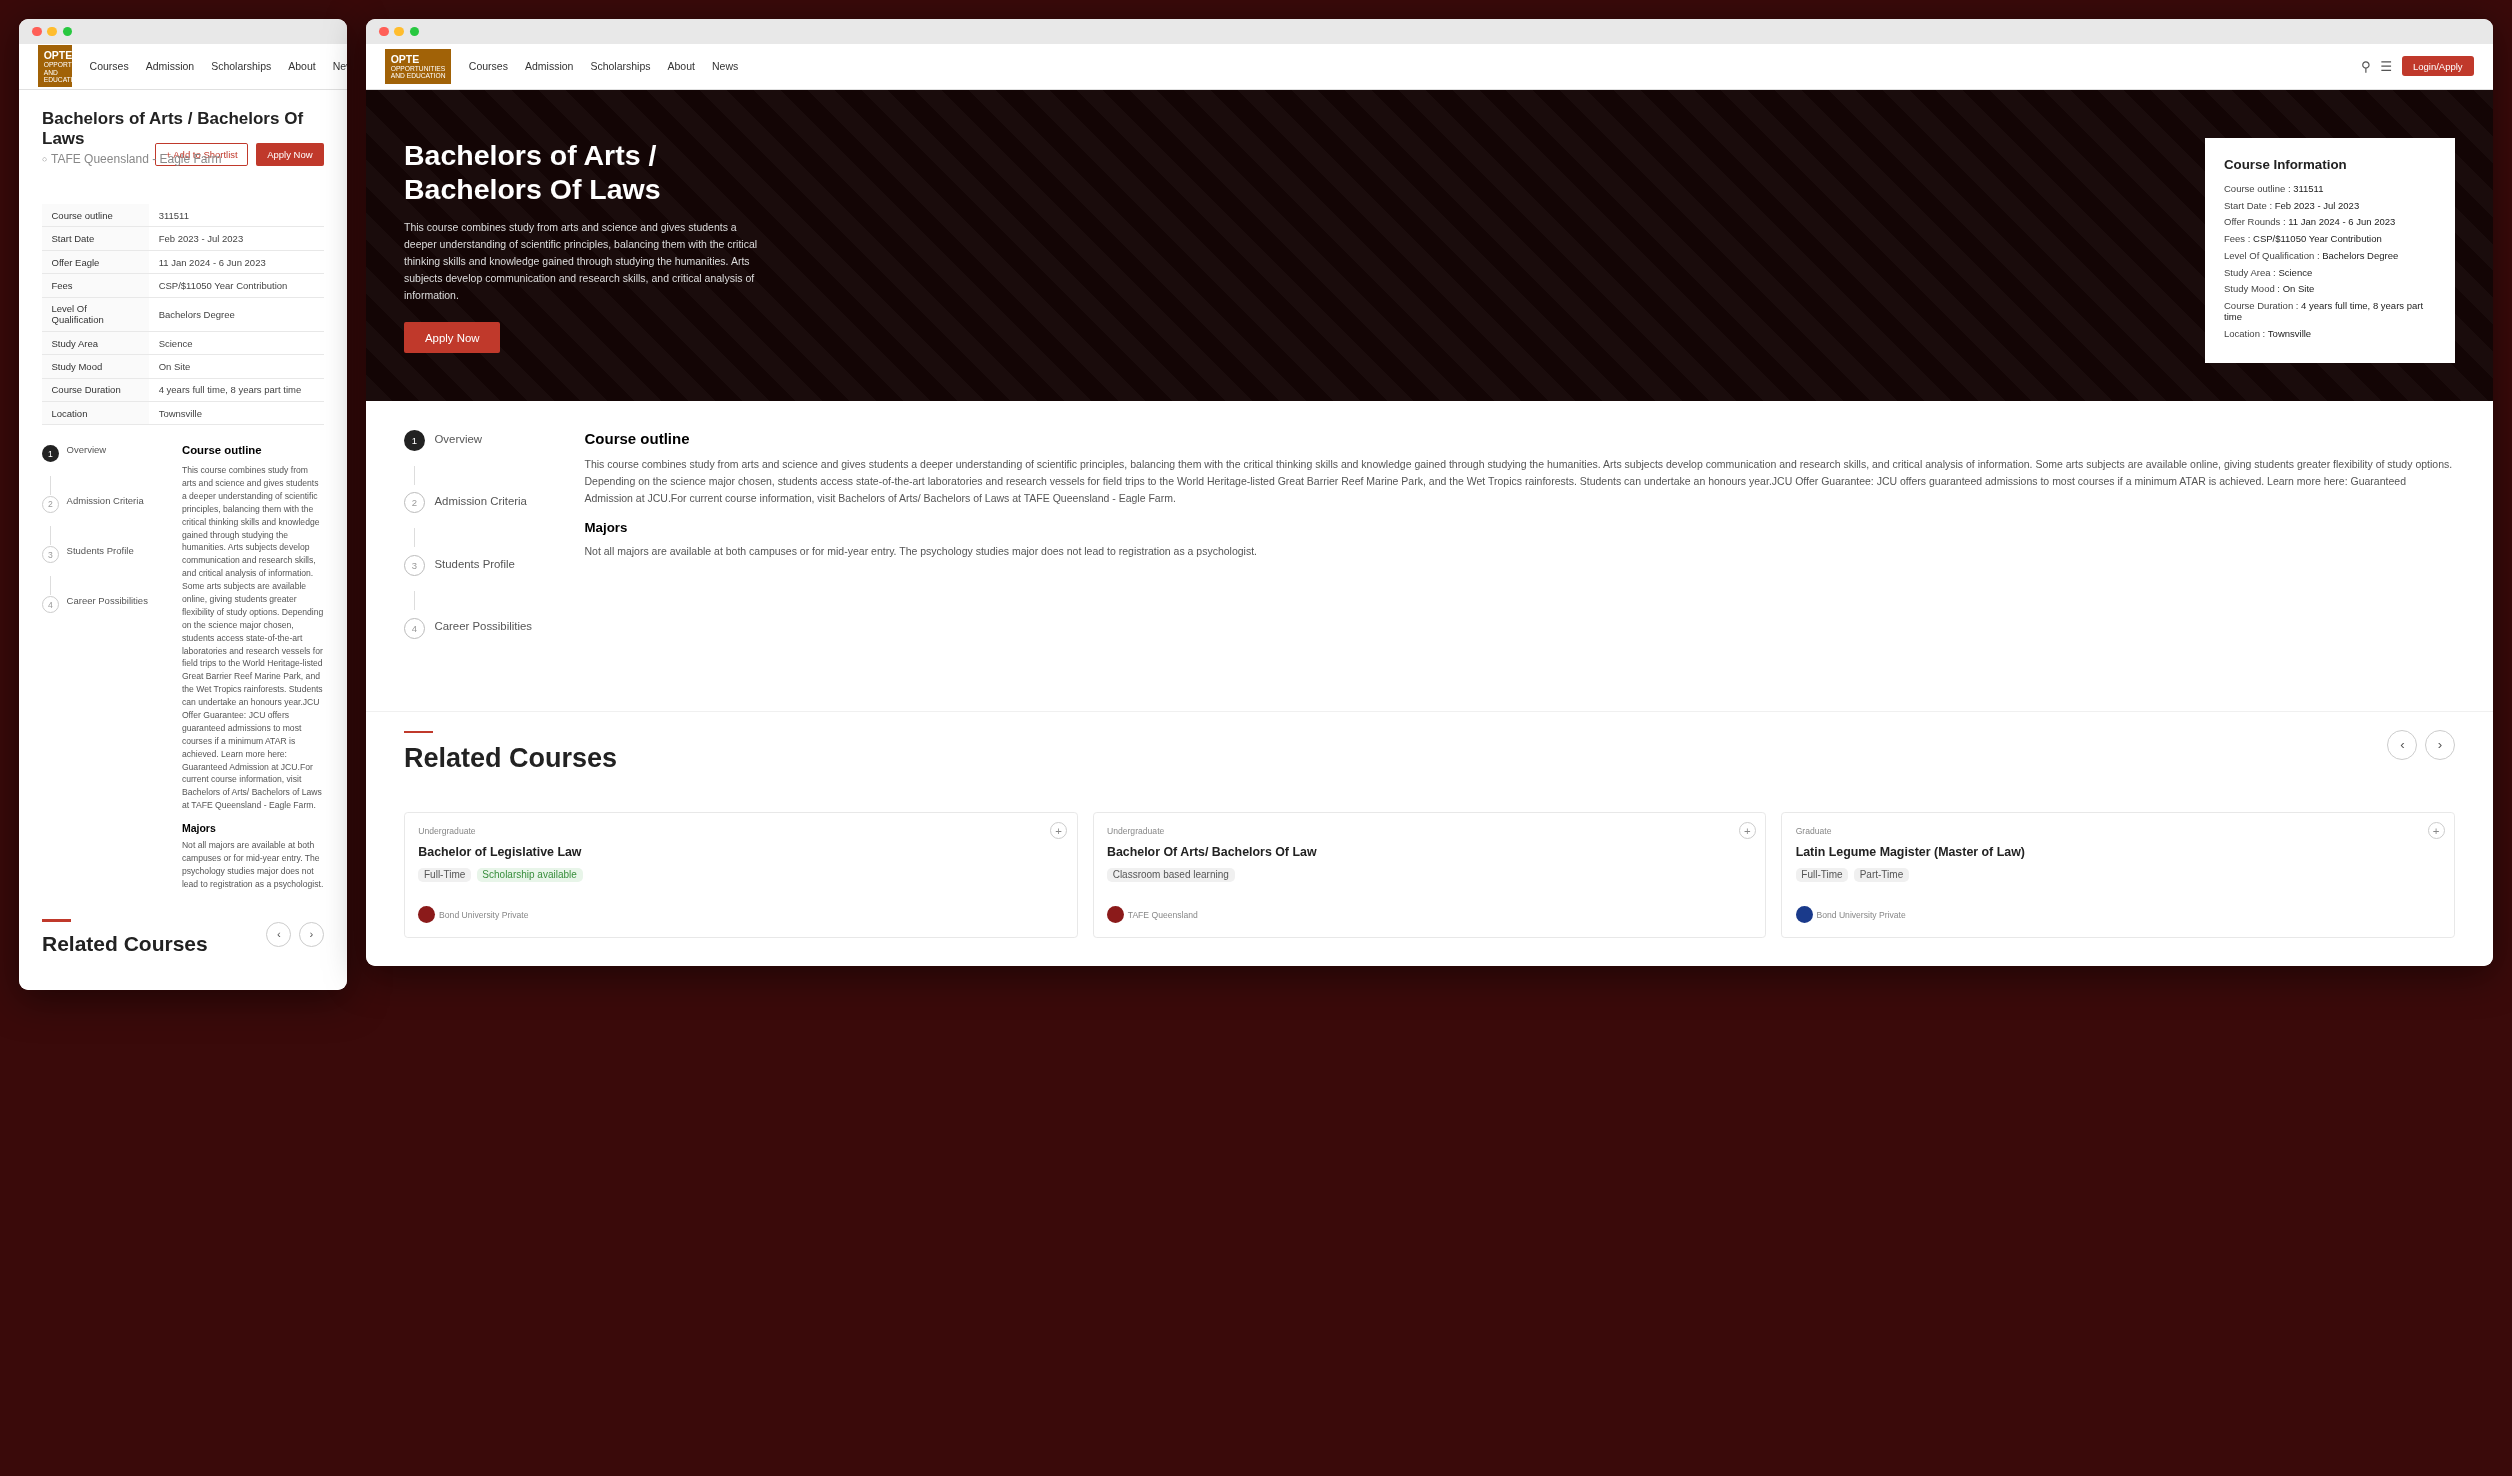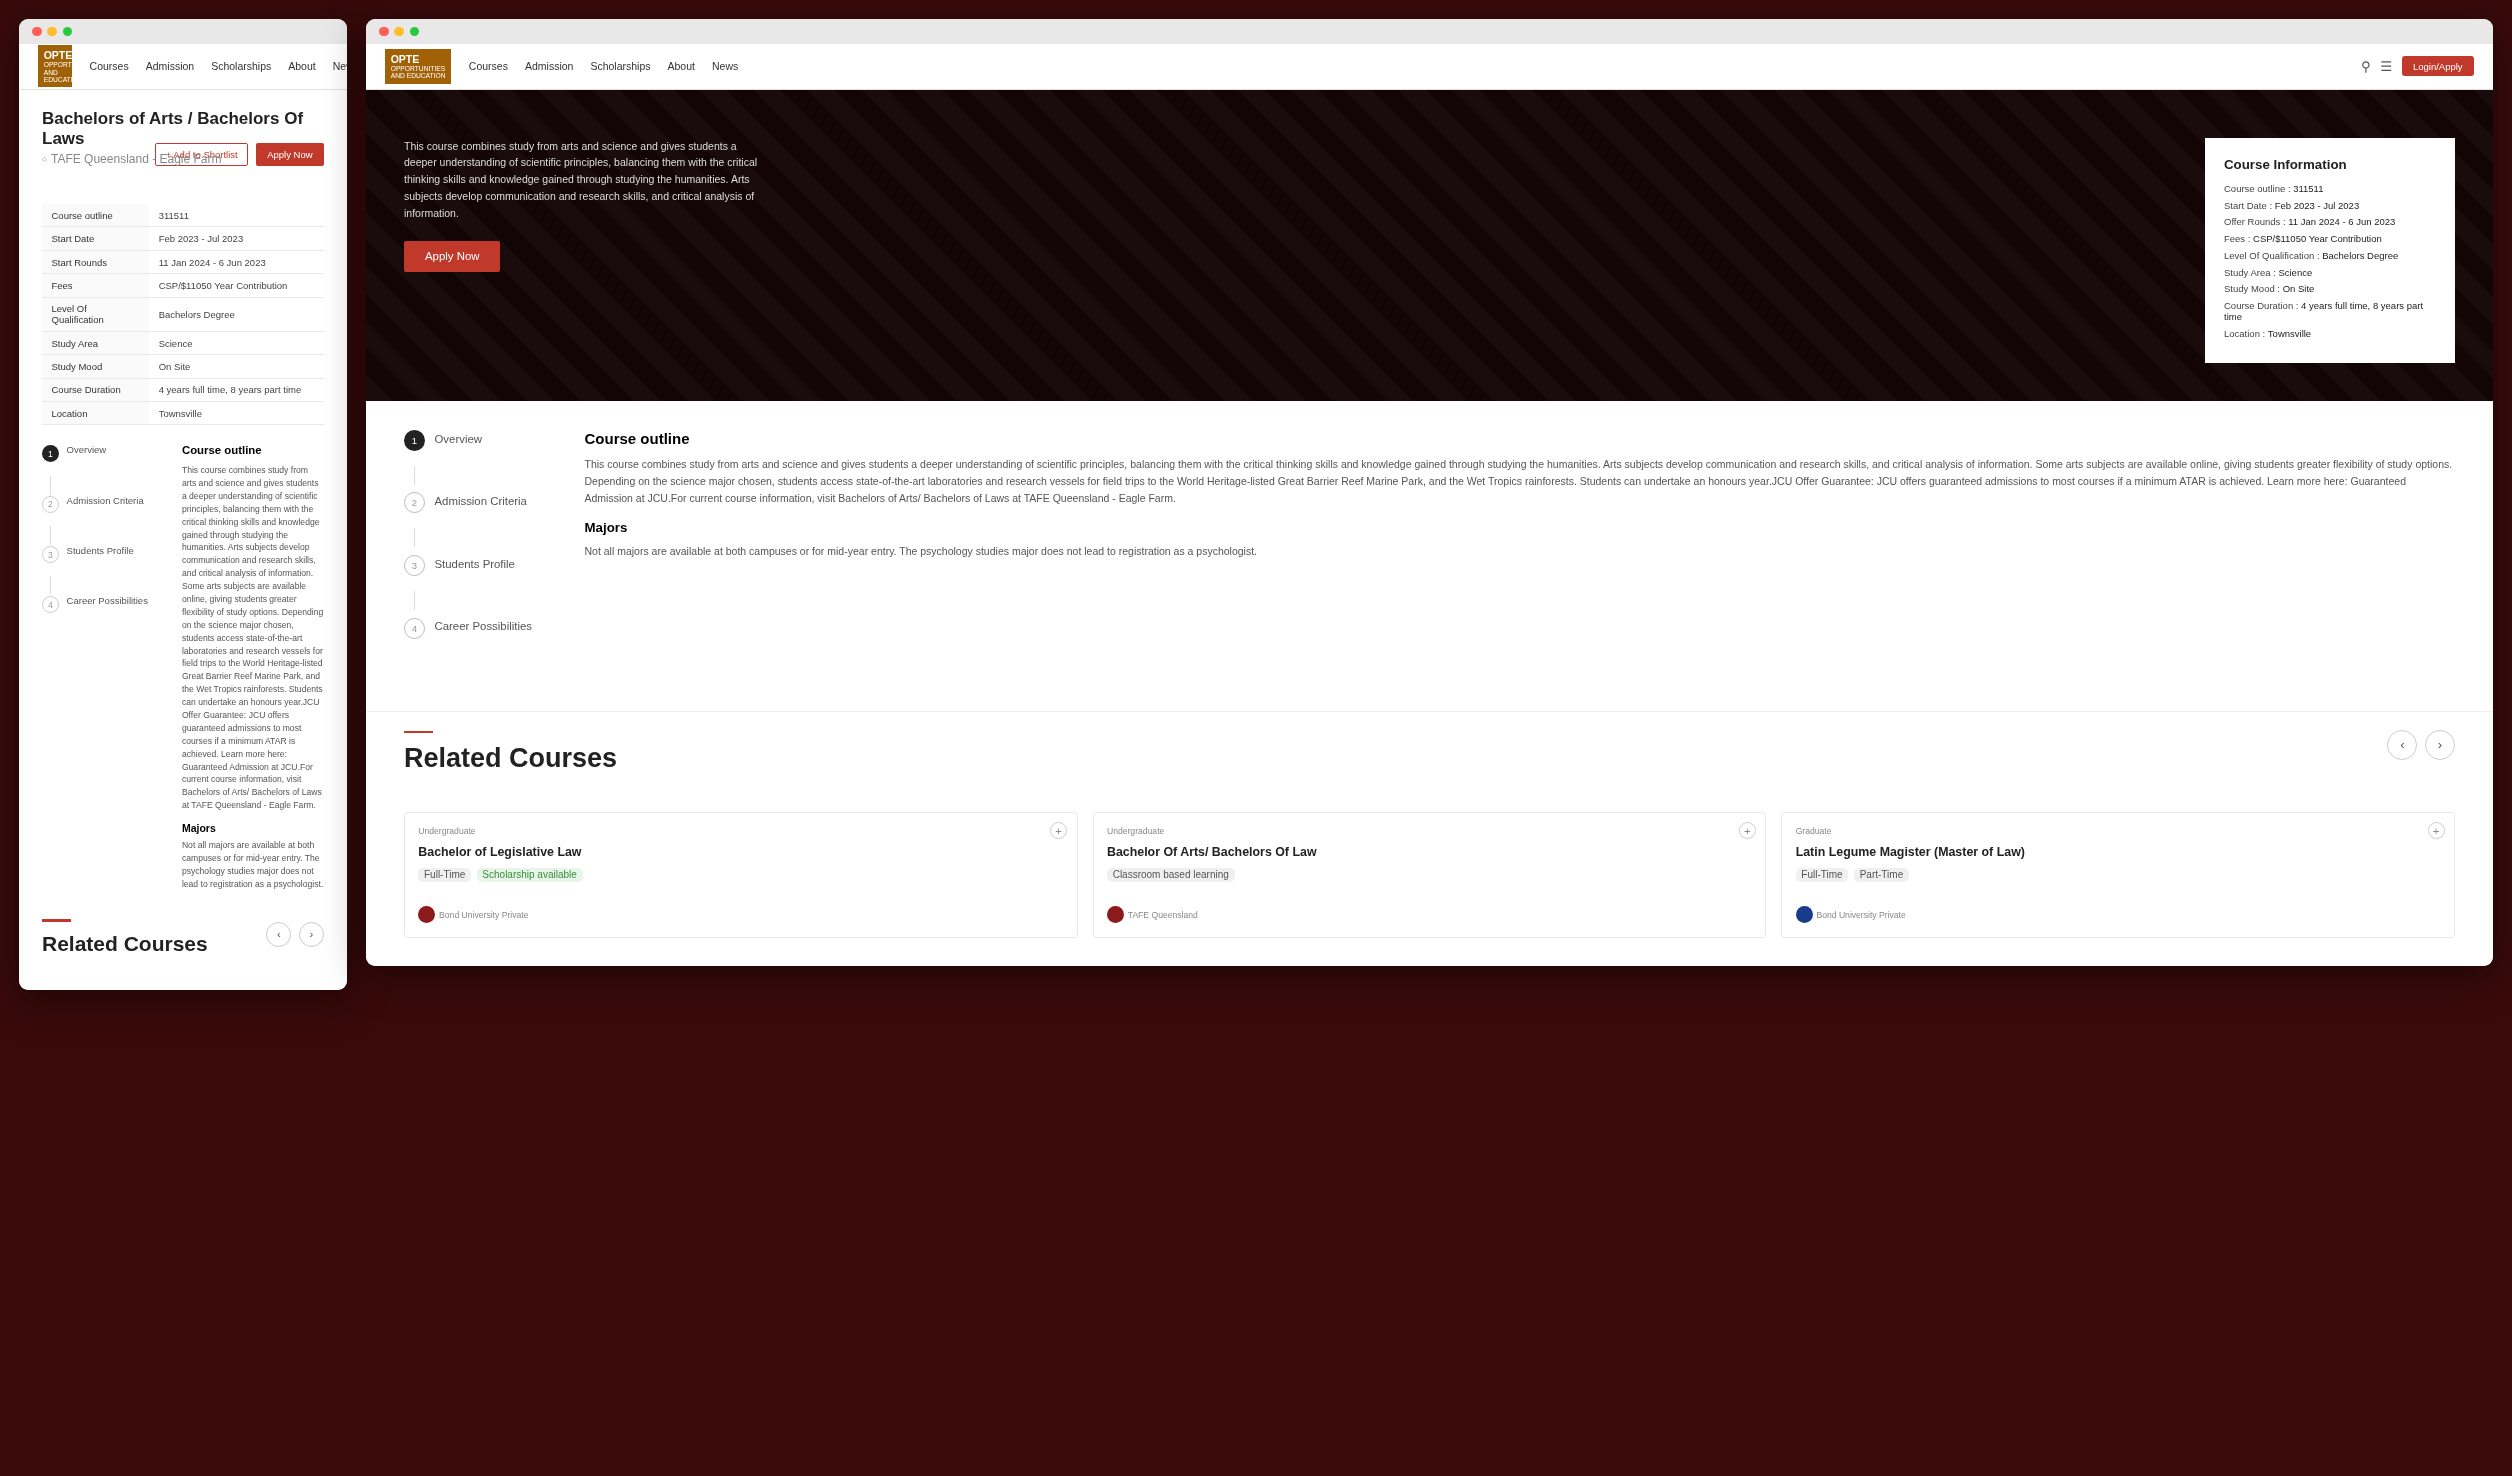--- a/index.html
+++ b/index.html
@@ -276,21 +276,21 @@
       <tbody>
           <tr>
         <td>Course outline</td>
         <td>311511</td>
       </tr>
       <tr>
         <td>Start Date</td>
         <td>Feb 2023 - Jul 2023</td>
       </tr>
       <tr>
-        <td>Start Rounds</td>
+        <td>Offer Eagle</td>
         <td>11 Jan 2024 - 6 Jun 2023</td>
       </tr>
       <tr>
         <td>Fees</td>
         <td>CSP/$11050 Year Contribution</td>
       </tr>
       <tr>
         <td>Level Of Qualification</td>
         <td>Bachelors Degree</td>
       </tr>
@@ -377,20 +377,21 @@
     </div>
     <div class="nav-icons">
       <span class="nav-icon">⚲</span>
       <span class="nav-icon">☰</span>
       <button class="nav-btn-login">Login/Apply</button>
     </div>
   </nav>
 
   <div class="hero">
     <div class="hero-left">
+      <h1 class="hero-title">Bachelors of Arts /<br>Bachelors Of Laws</h1>
       <p class="hero-desc">This course combines study from arts and science and gives students a deeper understanding of scientific principles, balancing them with the critical thinking skills and knowledge gained through studying the humanities. Arts subjects develop communication and research skills, and critical analysis of information.</p>
       <button class="hero-btn">Apply Now</button>
     </div>
     <div class="hero-info-card">
       <h3>Course Information</h3>
       <div class="hero-info-row">Course outline : <span>311511</span></div>
       <div class="hero-info-row">Start Date : <span>Feb 2023 - Jul 2023</span></div>
       <div class="hero-info-row">Offer Rounds : <span>11 Jan 2024 - 6 Jun 2023</span></div>
       <div class="hero-info-row">Fees : <span>CSP/$11050 Year Contribution</span></div>
       <div class="hero-info-row">Level Of Qualification : <span>Bachelors Degree</span></div>

